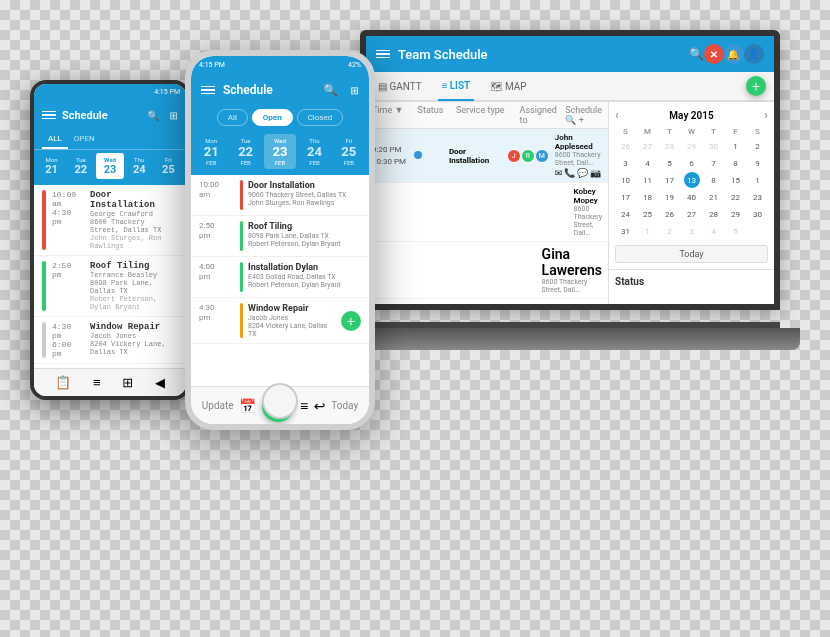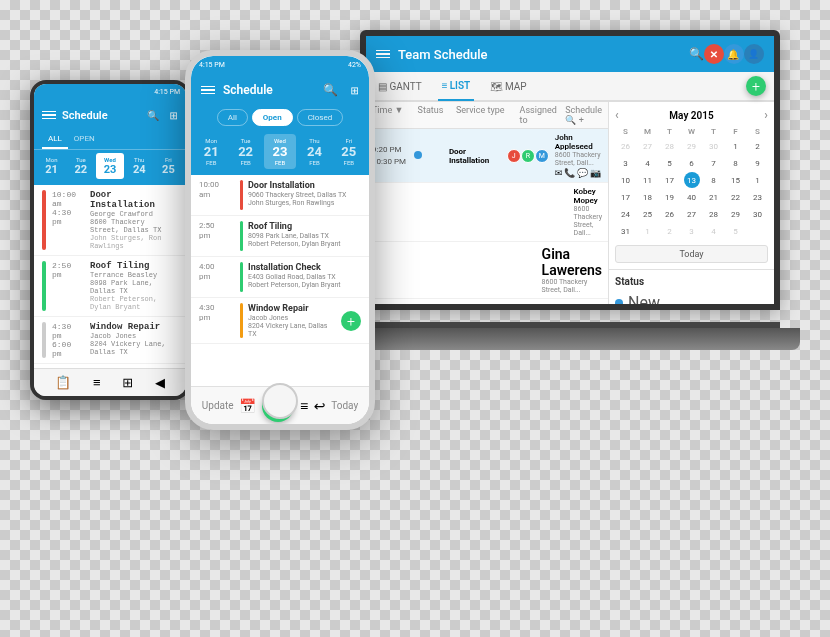--- a/index.html
+++ b/index.html
@@ -684,24 +684,20 @@
               <div class="cal-day other">2</div>
               <div class="cal-day other">3</div>
               <div class="cal-day other">4</div>
               <div class="cal-day other">5</div>
             </div>
             <div class="cal-today-btn">Today</div>
           </div>
 
           <div style="border-top:1px solid #e0e0e0;padding:6px;">
             <div class="lap-status-title">Status</div>
-            <div class="lap-status-item">
-              <span class="status-dot dot-new"></span>
-              <span>New</span>
-            </div>
 
           </div>
         </div>
       </div>
     </div>
     <div class="laptop-hinge"></div>
     <div class="laptop-base"></div>
   </div>
 
   <div class="android-phone">
@@ -851,21 +847,21 @@
             <div class="iphone-item-body">
               <div class="iphone-item-title">Roof Tiling</div>
               <div class="iphone-item-addr">8098 Park Lane, Dallas TX</div>
               <div class="iphone-item-people">Robert Peterson, Dylan Bryant</div>
             </div>
           </div>
           <div class="iphone-item">
             <div class="iphone-item-time">4:00<br>pm</div>
             <div class="iphone-item-bar bar-done"></div>
             <div class="iphone-item-body">
-              <div class="iphone-item-title">Installation Check</div>
+              <div class="iphone-item-title">Installation Dylan</div>
               <div class="iphone-item-addr">E403 Goliad Road, Dallas TX</div>
               <div class="iphone-item-people">Robert Peterson, Dylan Bryant</div>
             </div>
           </div>
           <div class="iphone-item">
             <div class="iphone-item-time">4:30<br>pm</div>
             <div class="iphone-item-bar bar-pending"></div>
             <div class="iphone-item-body">
               <div class="iphone-item-title">Window Repair</div>
               <div class="iphone-item-addr">Jacob Jones<br>8204 Vickery Lane, Dallas TX</div>

